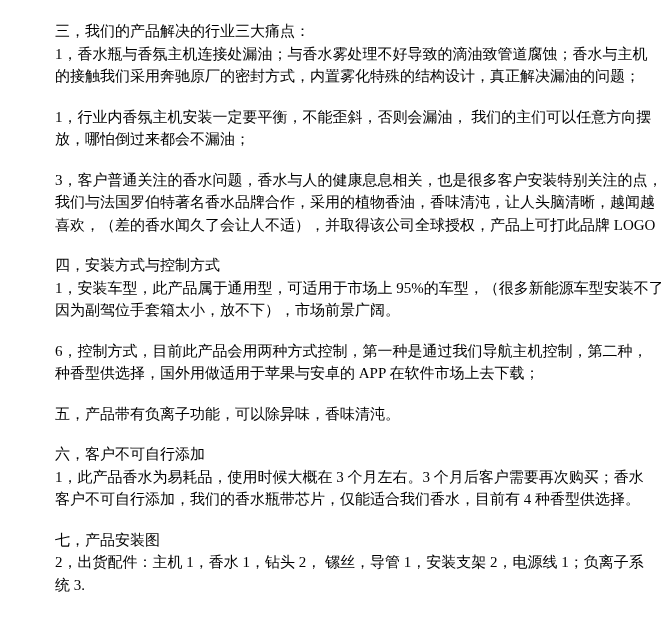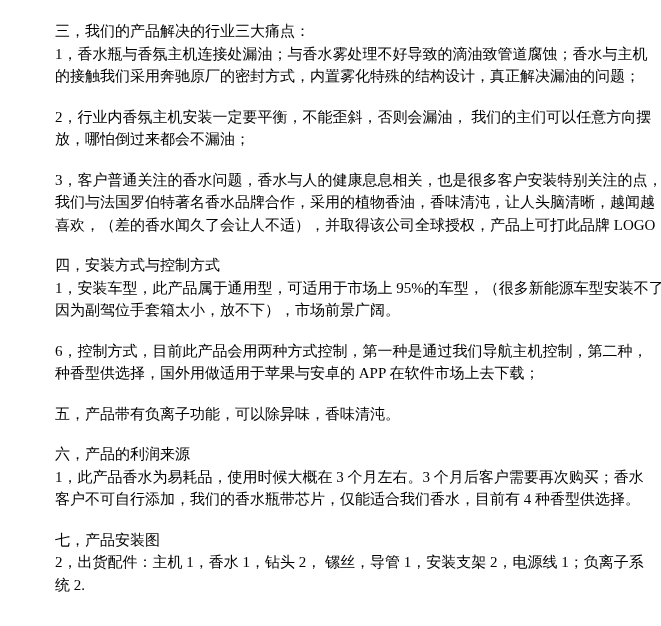--- a/index.html
+++ b/index.html
@@ -40,44 +40,44 @@
 <body>
 
 <div class="page">
   <div class="content">
       <div class="paragraph">
         <div class="line">三，我们的产品解决的行业三大痛点：</div>
         <div class="line">1，香水瓶与香氛主机连接处漏油；与香水雾处理不好导致的滴油致管道腐蚀；香水与主机</div>
         <div class="line">的接触我们采用奔驰原厂的密封方式，内置雾化特殊的结构设计，真正解决漏油的问题；</div>
       </div>
       <div class="paragraph">
-        <div class="line">2，行业内香氛主机安装一定要平衡，不能歪斜，否则会漏油， 我们的主们可以任意方向摆</div>
+        <div class="line">1，行业内香氛主机安装一定要平衡，不能歪斜，否则会漏油， 我们的主们可以任意方向摆</div>
         <div class="line">放，哪怕倒过来都会不漏油；</div>
       </div>
       <div class="paragraph">
         <div class="line">3，客户普通关注的香水问题，香水与人的健康息息相关，也是很多客户安装特别关注的点，</div>
         <div class="line">我们与法国罗伯特著名香水品牌合作，采用的植物香油，香味清沌，让人头脑清晰，越闻越</div>
         <div class="line">喜欢，（差的香水闻久了会让人不适），并取得该公司全球授权，产品上可打此品牌 LOGO；</div>
       </div>
       <div class="paragraph">
         <div class="line">四，安装方式与控制方式</div>
         <div class="line">1，安装车型，此产品属于通用型，可适用于市场上 95%的车型，（很多新能源车型安装不了，</div>
         <div class="line">因为副驾位手套箱太小，放不下），市场前景广阔。</div>
       </div>
       <div class="paragraph">
         <div class="line">6，控制方式，目前此产品会用两种方式控制，第一种是通过我们导航主机控制，第二种，</div>
         <div class="line">种香型供选择，国外用做适用于苹果与安卓的 APP 在软件市场上去下载；</div>
       </div>
       <div class="paragraph">
         <div class="line">五，产品带有负离子功能，可以除异味，香味清沌。</div>
       </div>
       <div class="paragraph">
-        <div class="line">六，产品的利润来源</div>
+        <div class="line">六，客户不可自行添加</div>
         <div class="line">1，此产品香水为易耗品，使用时候大概在 3 个月左右。3 个月后客户需要再次购买；香水</div>
         <div class="line">客户不可自行添加，我们的香水瓶带芯片，仅能适合我们香水，目前有 4 种香型供选择。</div>
       </div>
       <div class="paragraph">
         <div class="line">七，产品安装图</div>
         <div class="line">2，出货配件：主机 1，香水 1，钻头 2， 镙丝，导管 1，安装支架 2，电源线 1；负离子系</div>
-        <div class="line">统 2.</div>
+        <div class="line">统 3.</div>
       </div>
     </div>
 </div>
 
 </body></html>

